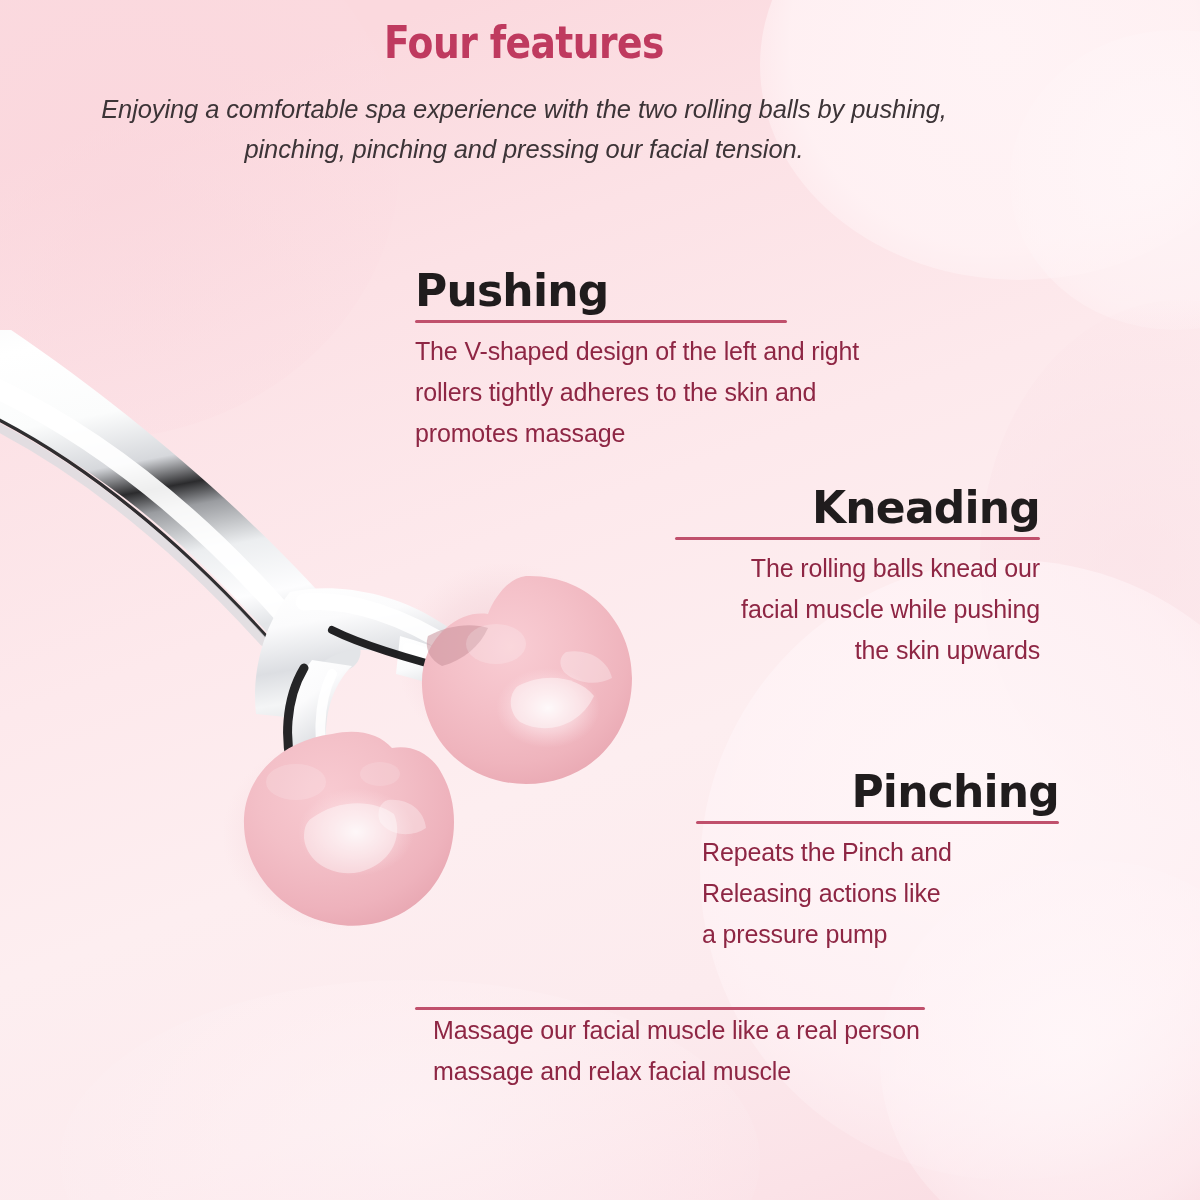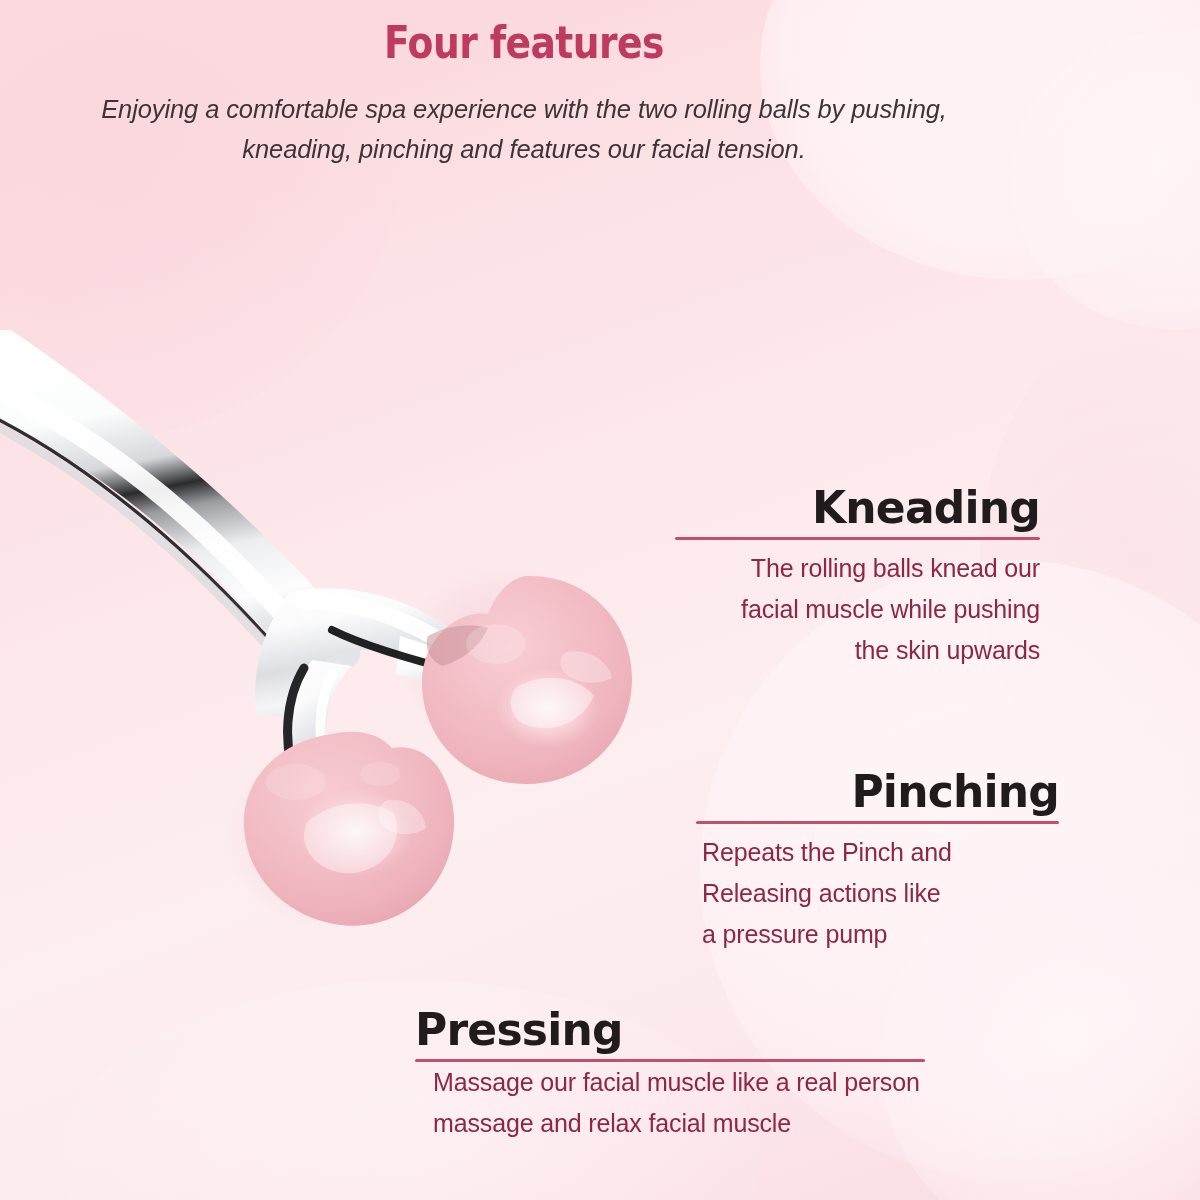--- a/index.html
+++ b/index.html
@@ -158,21 +158,21 @@
   <div class="blob blob-a"></div>
   <div class="blob blob-b"></div>
   <div class="blob blob-e"></div>
   <div class="blob blob-c"></div>
   <div class="blob blob-d"></div>
   <div class="blob blob-g"></div>
 
   <div id="header">
     <h1 id="main-title">Four features</h1>
     <p id="subtitle-1" class="subtitle-line">Enjoying a comfortable spa experience with the two rolling balls by pushing,</p>
-    <p class="subtitle-line">kneading, pinching and features our facial tension.</p>
+    <p class="subtitle-line">pinching, pinching and pressing our facial tension.</p>
   </div>
 
   <div id="product">
     <svg viewBox="0 0 700 640" xmlns="http://www.w3.org/2000/svg">
       <defs>
 
         <linearGradient id="chromeMain" x1="0" y1="0" x2="0.25" y2="1">
           <stop offset="0%" stop-color="#f7f8f9"></stop>
           <stop offset="18%" stop-color="#ffffff"></stop>
           <stop offset="38%" stop-color="#fbfcfc"></stop>
@@ -316,20 +316,29 @@
 
         <ellipse cx="396" cy="502" rx="58" ry="44" fill="url(#glossLower)"></ellipse>
         <path d="M 352 488 C 376 470, 412 468, 434 484 C 444 508, 430 534, 400 542 C 370 548, 346 530, 344 508 C 344 498, 346 492, 352 488 Z" fill="#ffffff" opacity="0.4"></path>
         <path d="M 428 470 C 448 468, 464 480, 466 498 C 452 508, 430 506, 420 492 C 416 482, 420 472, 428 470 Z" fill="#ffffff" opacity="0.32"></path>
         <ellipse cx="336" cy="452" rx="30" ry="18" fill="#ffffff" opacity="0.16"></ellipse>
         <ellipse cx="420" cy="444" rx="20" ry="12" fill="#ffffff" opacity="0.14"></ellipse>
       </g>
     </svg>
   </div>
 
+  <div class="feature" id="feature-pushing">
+    <h2 class="feature-title">Pushing</h2>
+    <div class="feature-rule"></div>
+    <p class="feature-body">
+      <span class="body-line">The V-shaped design of the left and right</span>
+      <span class="body-line">rollers tightly adheres to the skin and</span>
+      <span class="body-line">promotes massage</span>
+    </p>
+  </div>
 
   <div class="feature" id="feature-pinching">
     <h2 class="feature-title">Pinching</h2>
     <div class="feature-rule"></div>
     <p class="feature-body">
       <span class="body-line">Repeats the Pinch and</span>
       <span class="body-line">Releasing actions like</span>
       <span class="body-line">a pressure pump</span>
     </p>
   </div>
@@ -338,21 +347,20 @@
     <h2 class="feature-title">Kneading</h2>
     <div class="feature-rule"></div>
     <p class="feature-body">
       <span class="body-line">The rolling balls knead our</span>
       <span class="body-line">facial muscle while pushing</span>
       <span class="body-line">the skin upwards</span>
     </p>
   </div>
 
   <div class="feature" id="feature-pressing">
-    <h2 class="feature-title">Pressing</h2>
     <div class="feature-rule"></div>
     <p class="feature-body">
       <span class="body-line">Massage our facial muscle like a real person</span>
       <span class="body-line">massage and relax facial muscle</span>
     </p>
   </div>
 
 </div>
 
 </body></html>

